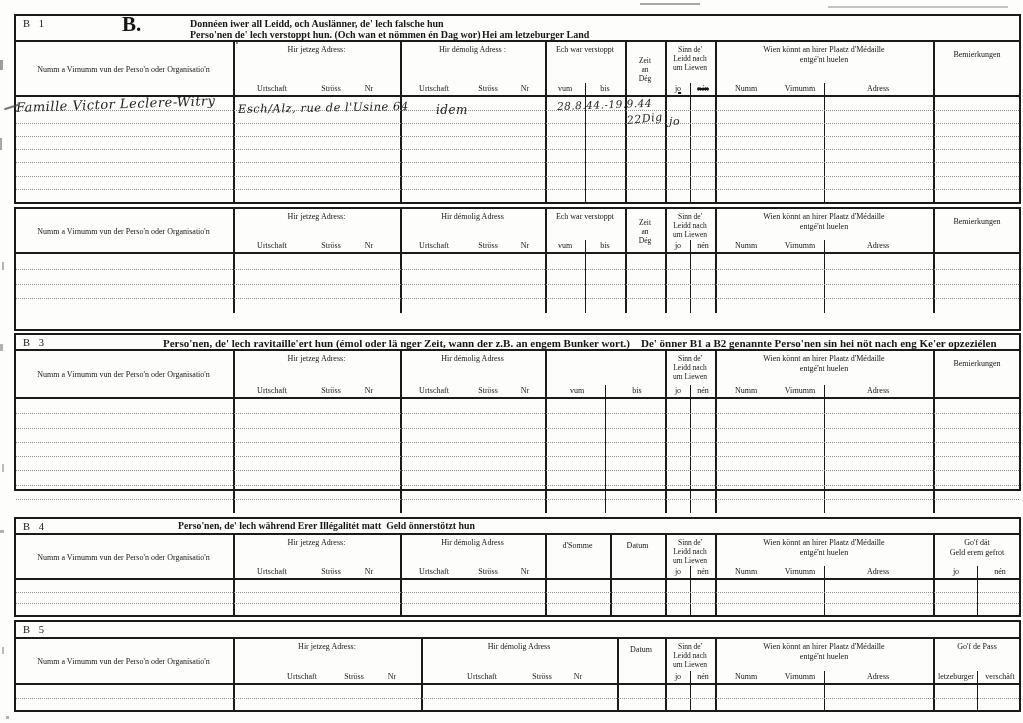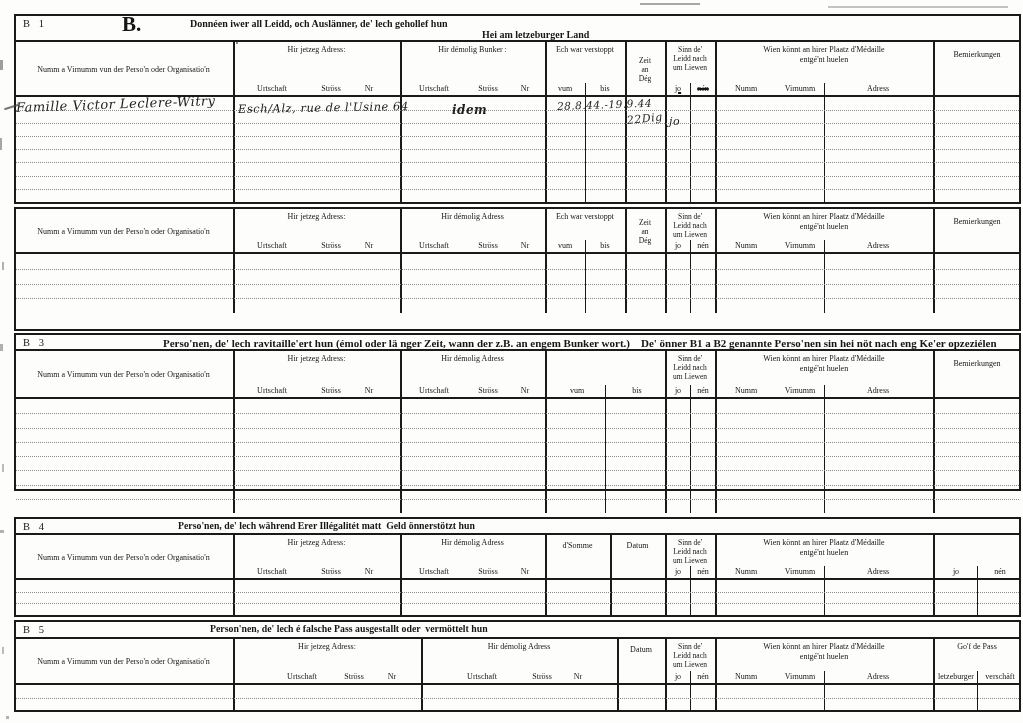--- a/index.html
+++ b/index.html
@@ -33,40 +33,41 @@
 </style>
 </head>
 <body>
 
 <div class="paper">
   <div id="form-root">
       <div class="sec" style="top: 14px; height: 189.8px;">
         <div class="titlebar" style="height: 24px;">
           <div class="seclabel">B 1</div>
           <div class="bigB" style="left: 106px;">B.</div>
-          <div class="titletext" style="left: 174px; top: 2px;">Donnéen iwer all Leidd, och Auslänner, de' lech gehollef hun</div>
+          <div class="titletext" style="left: 174px; top: 2px;">Donnéen iwer all Leidd, och Auslänner, de' lech falsche hun</div>
+          <div class="titletext" style="left: 174px; top: 13px;">Perso'nen de' lech verstoppt hun. (Och wan et nömmen én Dag wor)</div>
           <div class="titletext" style="left: 466px; top: 13px;">Hei am letzeburger Land</div>
         </div>
         <div class="grid" style="height: 159.8px;">
           <div class="hcell" style="left: -2px; width: 219px; height: 55px;">
             <div class="hmain mid">
               <div>Numm a Virnumm vun der Perso'n oder Organisatio'n</div>
             </div>
           </div>
           <div class="hcell" style="left: 217px; width: 167px; height: 55px;">
             <div class="hmain">
               <div>Hir jetzeg Adress:</div>
             </div>
           </div>
           <div class="hsub" style="left: 256px; top: 42px;">Urtschaft</div>
           <div class="hsub" style="left: 315px; top: 42px;">Ströss</div>
           <div class="hsub" style="left: 353px; top: 42px;">Nr</div>
           <div class="hcell" style="left: 384px; width: 145px; height: 55px;">
             <div class="hmain">
-              <div>Hir démolig Bunker :</div>
+              <div>Hir démolig Adress :</div>
             </div>
           </div>
           <div class="hsub" style="left: 418px; top: 42px;">Urtschaft</div>
           <div class="hsub" style="left: 472px; top: 42px;">Ströss</div>
           <div class="hsub" style="left: 509px; top: 42px;">Nr</div>
           <div class="hcell" style="left: 529px; width: 80px; height: 55px;">
             <div class="hmain">
               <div>Ech war verstoppt</div>
             </div>
           </div>
@@ -116,21 +117,21 @@
           <div class="rowline" style="top: 55px; margin-top: 0px; height: 13.1px;"></div>
           <div class="rowline" style="top: 55px; margin-top: 13.1px; height: 13.1px;"></div>
           <div class="rowline" style="top: 55px; margin-top: 26.2px; height: 13.1px;"></div>
           <div class="rowline" style="top: 55px; margin-top: 39.3px; height: 13.1px;"></div>
           <div class="rowline" style="top: 55px; margin-top: 52.4px; height: 13.1px;"></div>
           <div class="rowline" style="top: 55px; margin-top: 65.5px; height: 13.1px;"></div>
           <div class="rowline" style="top: 55px; margin-top: 78.6px; height: 13.1px;"></div>
           <div class="rowline" style="top: 55px; margin-top: 91.7px; height: 13.1px;"></div>
           <div class="hw" style="left: 0px; top: 58px; font-size: 13px; transform: rotate(-2deg);">Famille Victor Leclere-Witry</div>
           <div class="hw" style="left: 222px; top: 60px; font-size: 11.5px; transform: rotate(-1deg);">Esch/Alz, rue de l'Usine 64</div>
-          <div class="hw" style="left: 436px; top: 61px; font-size: 12px; font-weight: bold;">idem</div>
+          <div class="hw" style="left: 420px; top: 61px; font-size: 12px;">idem</div>
           <div class="hw" style="left: 541px; top: 58px; font-size: 10.5px; transform: rotate(-2deg);">28.8.44.-19.9.44</div>
           <div class="hw" style="left: 611px; top: 72px; font-size: 11px; transform: rotate(-6deg);">22Dig</div>
           <div class="hw" style="left: 653px; top: 73px; font-size: 11px;">jo</div>
         </div>
       </div>
       <div class="sec" style="top: 207px; height: 124px;">
         <div class="grid" style="height: 104px;">
           <div class="hcell" style="left: -2px; width: 219px; height: 45px;">
             <div class="hmain mid">
               <div>Numm a Virnumm vun der Perso'n oder Organisatio'n</div>
@@ -326,20 +327,26 @@
           <div class="hsub" style="left: 687px; top: 32px;">nén</div>
           <div class="hcell" style="left: 699px; width: 218px; height: 45px;">
             <div class="hmain">
               <div>Wien könnt an hirer Plaatz d'Médaille</div>
               <div>entgé'nt huelen</div>
             </div>
           </div>
           <div class="hsub" style="left: 730px; top: 32px;">Numm</div>
           <div class="hsub" style="left: 784px; top: 32px;">Virnumm</div>
           <div class="hsub" style="left: 862px; top: 32px;">Adress</div>
+          <div class="hcell" style="left: 917px; width: 88px; height: 45px;">
+            <div class="hmain">
+              <div>Go'f dät</div>
+              <div>Geld erem gefrot</div>
+            </div>
+          </div>
           <div class="hsub" style="left: 940px; top: 32px;">jo</div>
           <div class="hsub" style="left: 984px; top: 32px;">nén</div>
           <div class="headline" style="top: 43px;"></div>
           <div class="vline" style="left: 217px; width: 2px; top: 0px; height: 80.1px;"></div>
           <div class="vline" style="left: 384px; width: 2px; top: 0px; height: 80.1px;"></div>
           <div class="vline" style="left: 529px; width: 2px; top: 0px; height: 80.1px;"></div>
           <div class="vline" style="left: 594px; width: 2px; top: 0px; height: 80.1px;"></div>
           <div class="vline" style="left: 649px; width: 2px; top: 0px; height: 80.1px;"></div>
           <div class="vline" style="left: 674px; width: 1px; top: 31px; height: 49.1px;"></div>
           <div class="vline" style="left: 699px; width: 2px; top: 0px; height: 80.1px;"></div>
@@ -347,21 +354,20 @@
           <div class="vline" style="left: 917px; width: 2px; top: 0px; height: 80.1px;"></div>
           <div class="vline" style="left: 961px; width: 1px; top: 31px; height: 49.1px;"></div>
           <div class="rowline" style="top: 45px; margin-top: 0px; height: 11.7px;"></div>
           <div class="rowline" style="top: 45px; margin-top: 11.7px; height: 11.7px;"></div>
           <div class="rowline" style="top: 45px; margin-top: 23.4px; height: 11.7px;"></div>
         </div>
       </div>
       <div class="sec" style="top: 620px; height: 92px;">
         <div class="titlebar" style="height: 15px;">
           <div class="seclabel">B 5</div>
-          <div class="titletext" style="left: 194px; top: 2px; font-size: 9.8px;">Person'nen, de' lech é falsche Pass ausgestallt oder  vermöttelt hun</div>
         </div>
         <div class="grid" style="height: 71px;">
           <div class="hcell" style="left: -2px; width: 219px; height: 46px;">
             <div class="hmain mid">
               <div>Numm a Virnumm vun der Perso'n oder Organisatio'n</div>
             </div>
           </div>
           <div class="hcell" style="left: 217px; width: 188px; height: 46px;">
             <div class="hmain">
               <div>Hir jetzeg Adress:</div>

